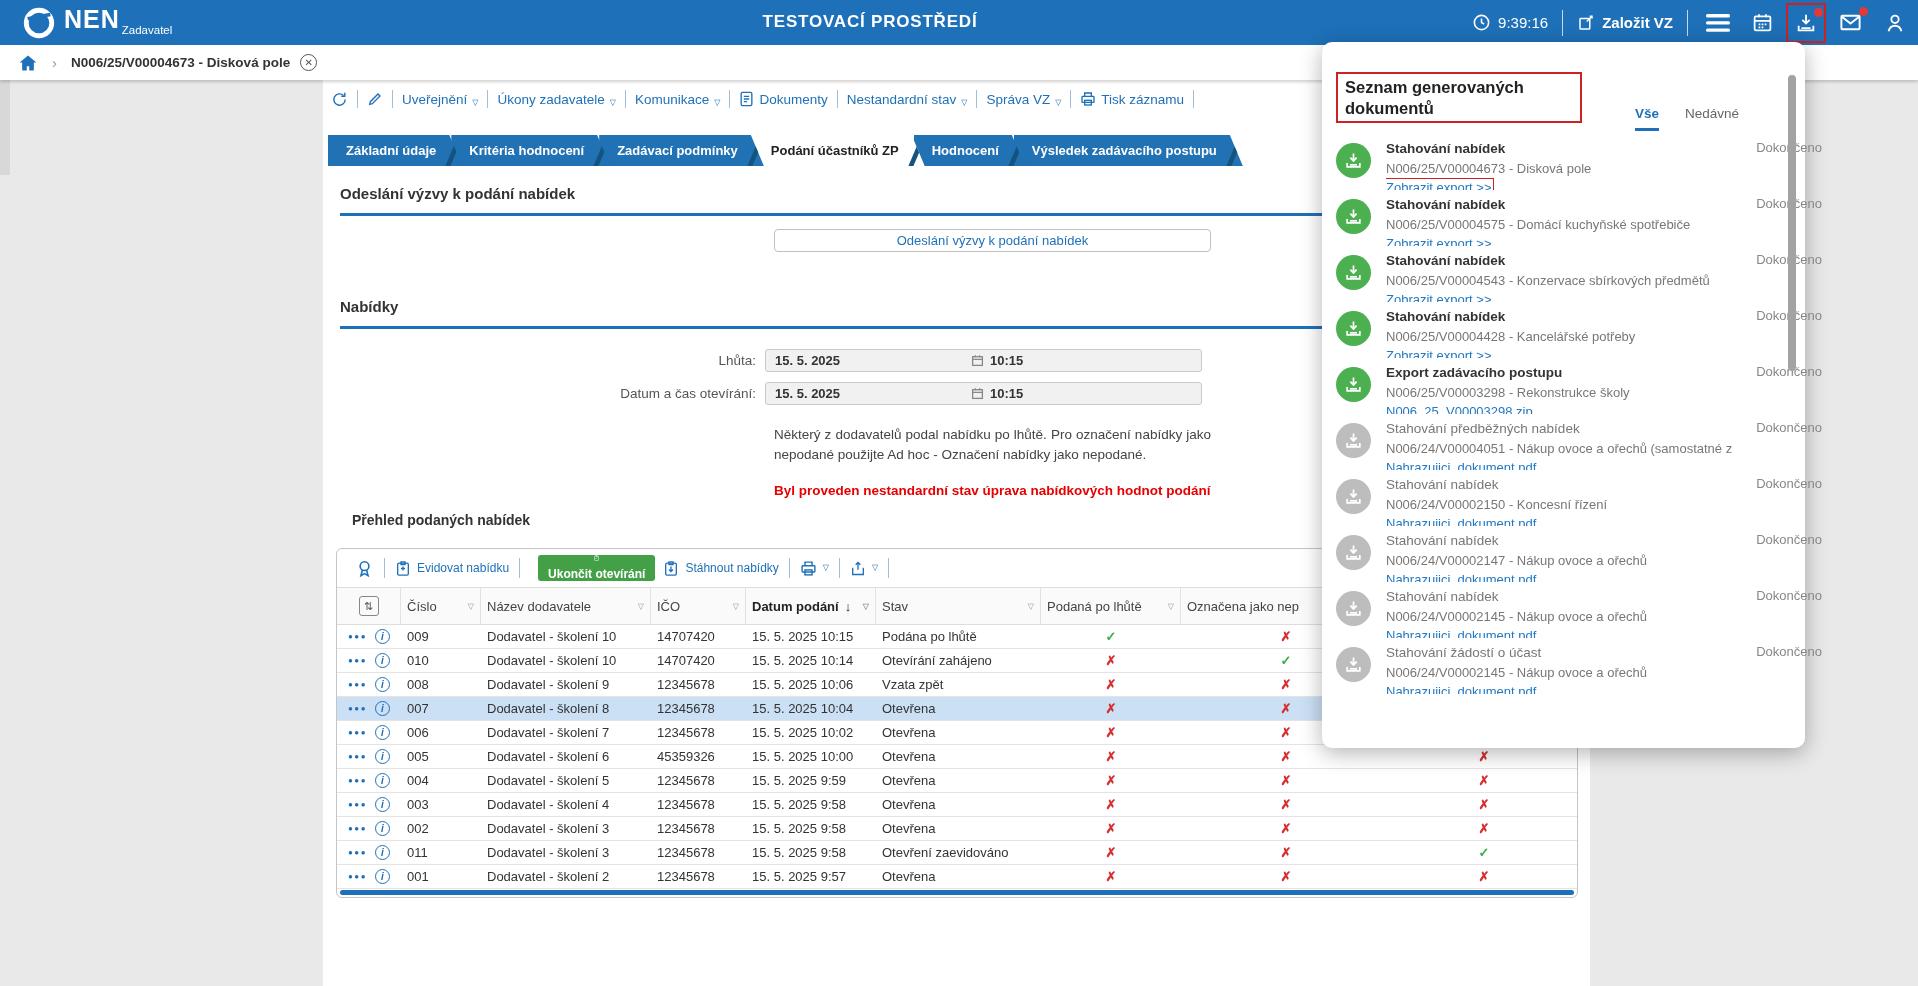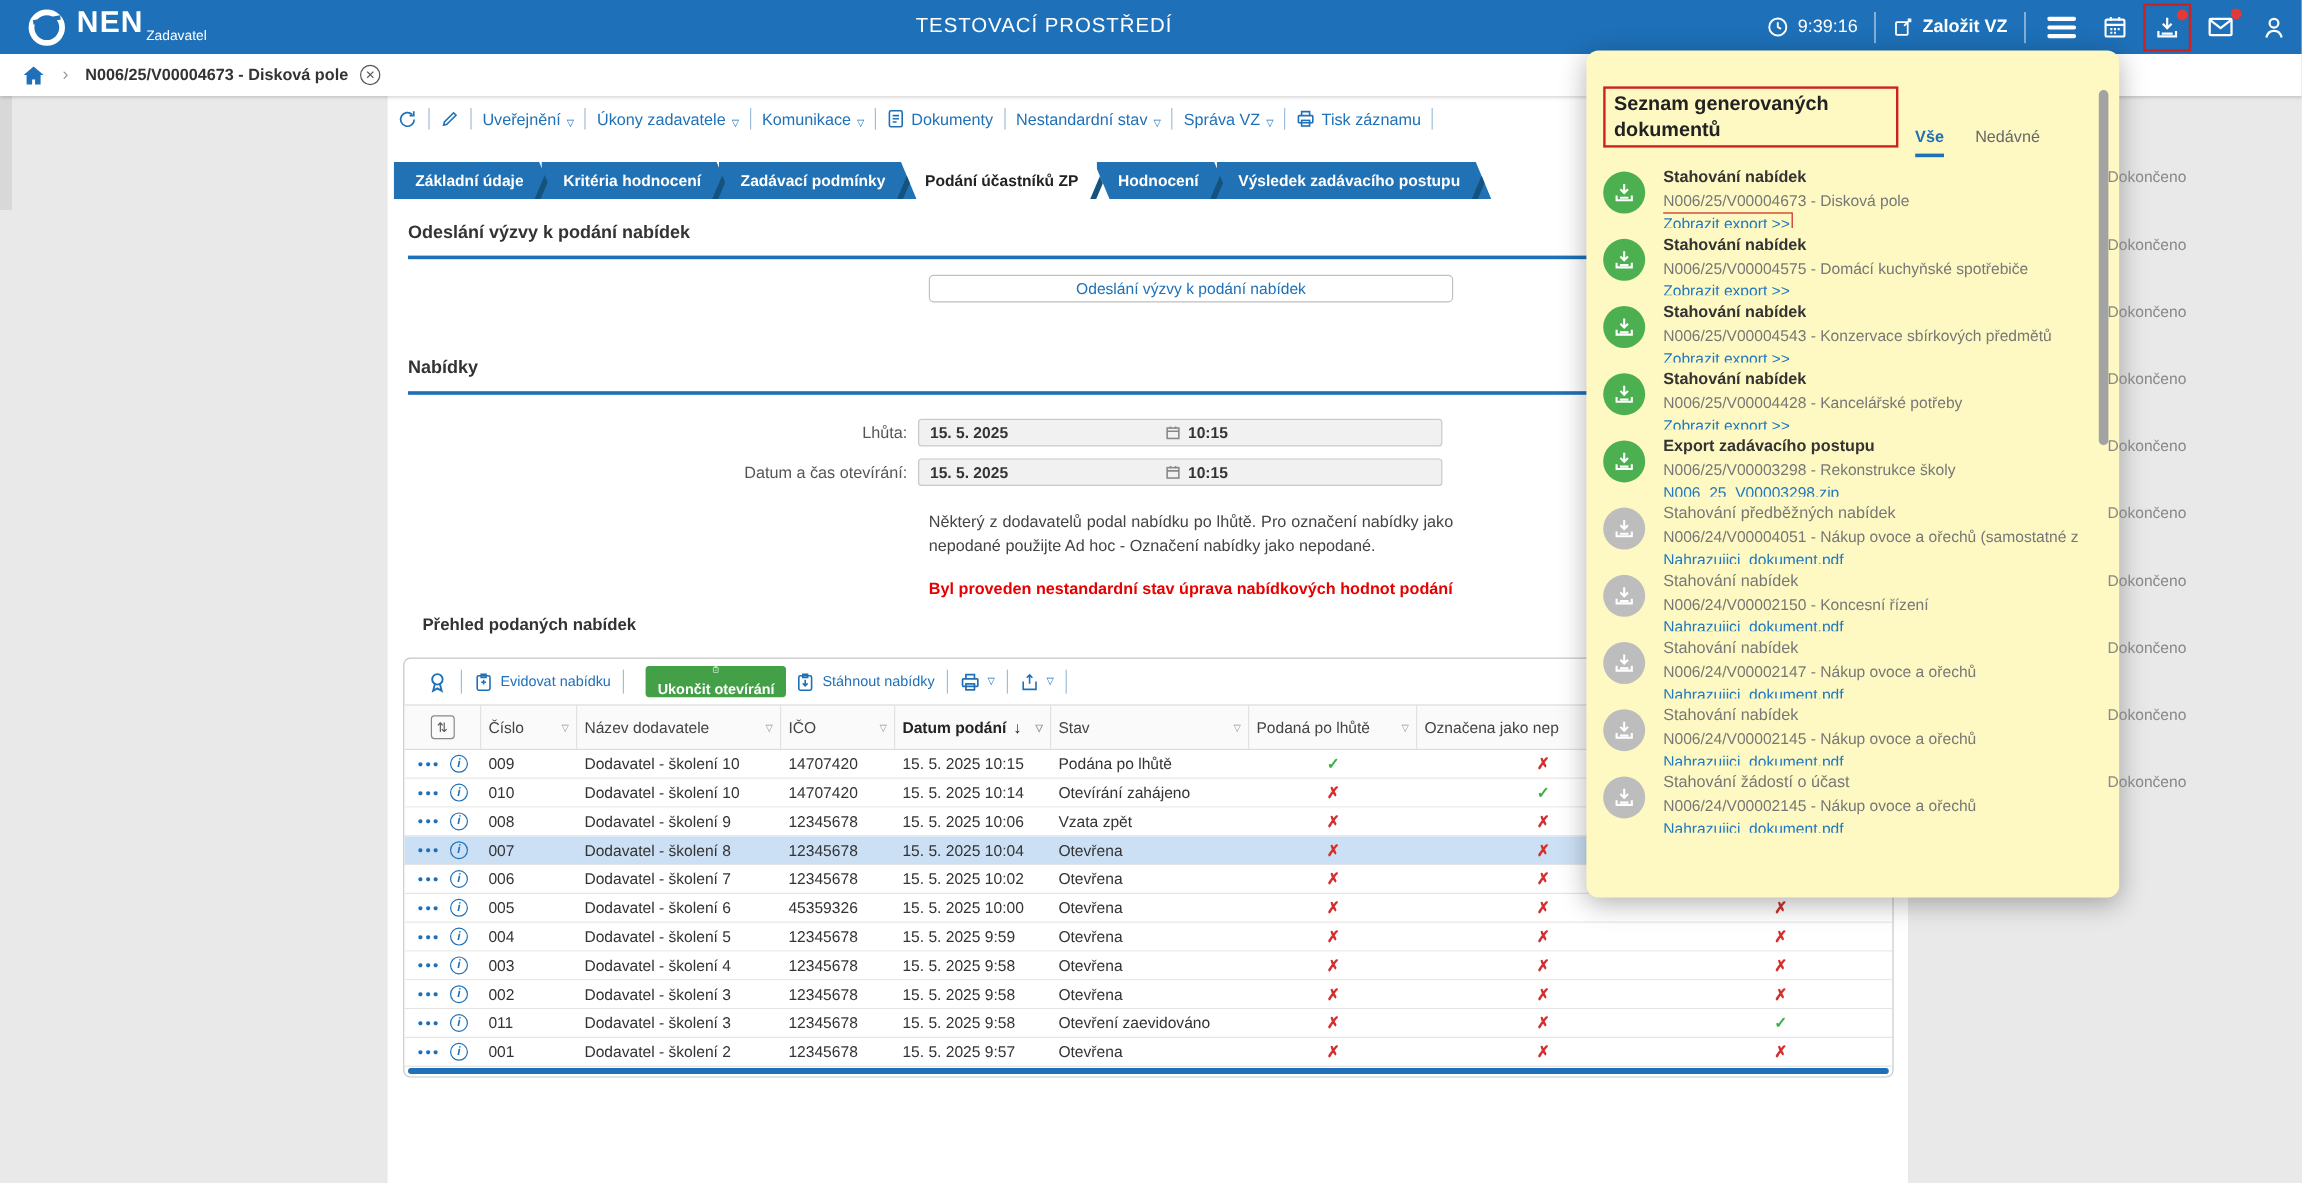--- a/index.html
+++ b/index.html
@@ -8,21 +8,21 @@
   svg { display:block; }
 
   
   #app-header { position:absolute; left:0; top:0; width:1918px; height:45px;
     background:#1e70b8; color:#fff; z-index:60; }
   #logo-wrap { position:absolute; left:22px; top:4px; display:flex; align-items:flex-start; cursor:pointer;}
   #logo-ring { width:34px; height:34px; margin-top:2px;}
   #logo-text { font-size:25px; font-weight:bold; letter-spacing:1px; margin-left:8px; line-height:30px;}
   #logo-sub { font-size:11.5px; margin-left:2px; margin-top:20px; }
   #env-title { position:absolute; left:870px; top:12px; transform:translateX(-50%);
-    font-size:17px; font-weight:normal; letter-spacing:.8px; white-space:nowrap; }
+    font-size:17px; font-weight:bold; letter-spacing:.8px; white-space:nowrap; }
   #header-right { position:absolute; right:8px; top:0; height:45px; display:flex; align-items:center; gap:14px; }
   .hdr-item { display:flex; align-items:center; gap:7px; font-size:15px; cursor:pointer; position:relative;}
   .hdr-divider { width:1px; height:26px; background:rgba(255,255,255,.75); }
   .hdr-bold { font-weight:bold; }
   .icon-btn { position:relative; padding:4px; display:flex; align-items:center; justify-content:center; cursor:pointer;}
   .badge-dot { position:absolute; top:0; right:-2px; width:9px; height:9px; border-radius:50%; background:#e53935; }
   .red-box { outline:2px solid #cc2222; outline-offset:3px; }
 
   
   #breadcrumb-bar { position:absolute; left:0; top:45px; width:1918px; height:35px; background:#fff;
@@ -99,21 +99,21 @@
   .dots { color:#1e70b8; font-size:8px; letter-spacing:1.5px; cursor:pointer; }
   .info-i { width:15px; height:15px; border:1.3px solid #1e70b8; border-radius:50%; color:#1e70b8;
     font-size:10px; font-style:italic; font-weight:bold; display:flex; align-items:center;
     justify-content:center; cursor:pointer; }
   .mark { font-weight:bold; font-size:13px; }
   .mark.ok { color:#3fae49; } .mark.bad { color:#d3302f; }
   #grid-hscroll { position:absolute; left:3px; right:3px; bottom:2px; height:5px; border-radius:3px;
     background:#1e70b8; cursor:pointer; }
 
   
-  #dl-panel { position:absolute; left:1322px; top:42px; width:444px; height:706px; background:#fef9c3;
+  #dl-panel { position:absolute; left:1322px; top:42px; width:483px; height:706px; background:#ffffff;
     border-radius:10px; box-shadow:0 5px 22px rgba(0,0,0,.3); z-index:70; }
   #dl-title { position:absolute; left:14px; top:30px; width:246px; border:2px solid #cc2222;
     padding:3px 7px; font-size:16.5px; font-weight:bold; color:#222; line-height:1.25; }
   #dl-tabs { position:absolute; right:66px; top:64px; display:flex; gap:26px; font-size:13.5px; }
   #dl-tab-all { color:#1e70b8; font-weight:bold; cursor:pointer; padding-bottom:7px;
     border-bottom:3px solid #1e70b8; }
   #dl-tab-recent { color:#666; cursor:pointer; }
   #dl-items { position:absolute; left:0; top:92px; width:510px; }
   .dl-item { height:56px; padding:4px 10px 0 14px; display:grid; grid-template-columns:46px 1fr 86px;
     column-gap:4px; }

